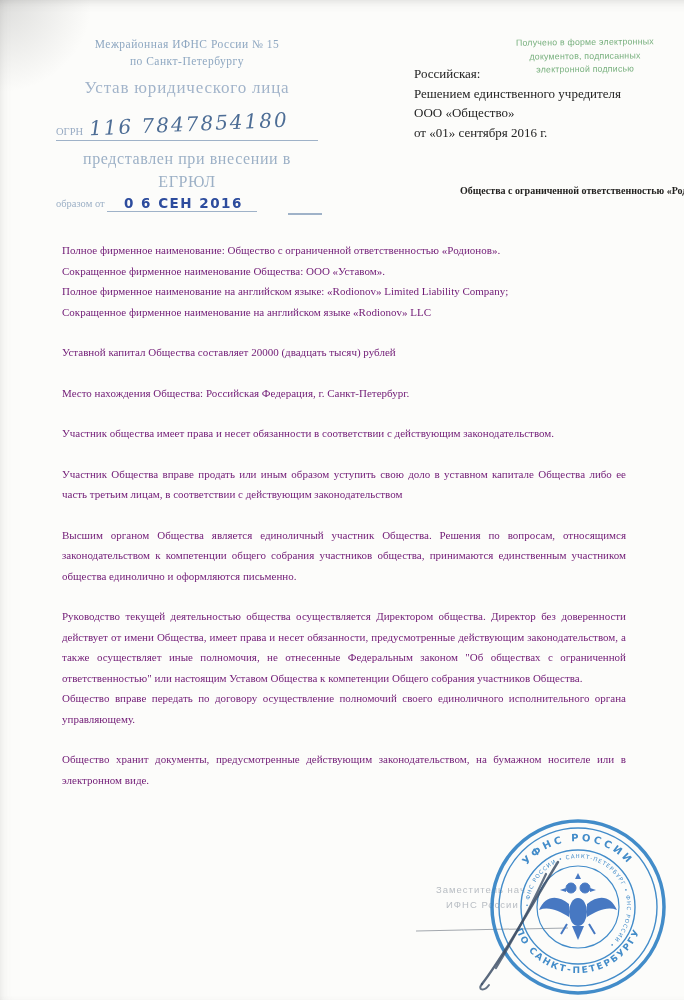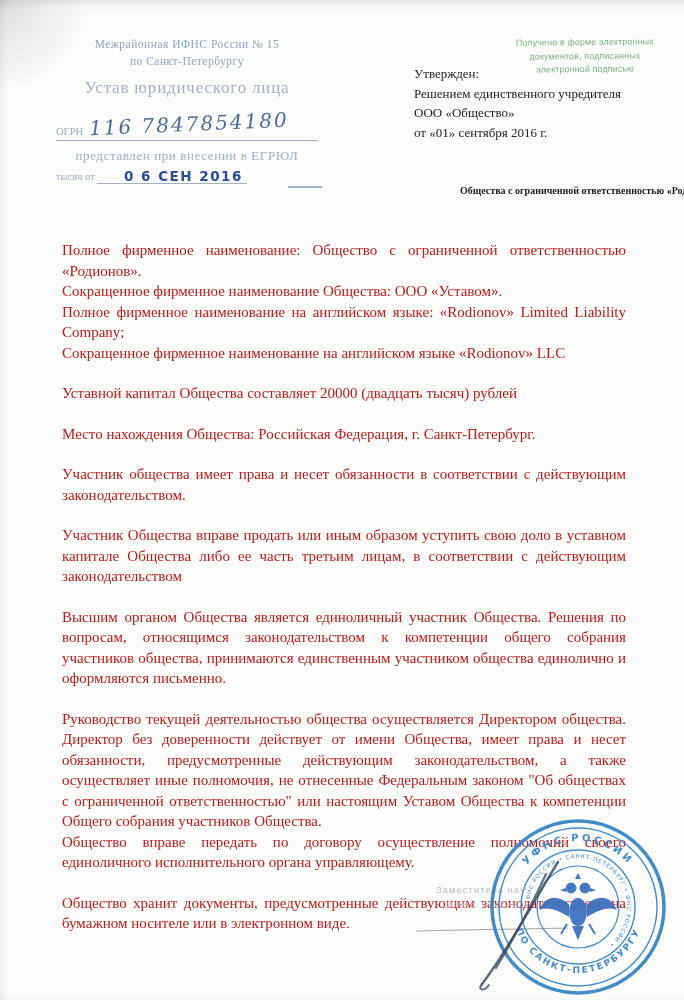--- a/index.html
+++ b/index.html
@@ -35,21 +35,21 @@
   .reg-stamp .doc-type{margin-top:7px;color:#a2b4ca;letter-spacing:.8px;font-size:17px;}
   .reg-stamp .ogrn-row{
     margin-top:9px;display:flex;align-items:flex-end;justify-content:flex-start;
     border-bottom:1px solid #9fb2c8;padding-bottom:1px;text-align:center;
   }
   .reg-stamp .ogrn-label{font-size:10.5px;color:#98abc3;margin-right:6px;}
   .reg-stamp .ogrn-value{
     font-family:"DejaVu Serif", serif;font-style:italic;font-size:20px;
     color:#4d6d95;transform:rotate(-2.5deg);letter-spacing:2px;white-space:nowrap;
   }
-  .reg-stamp .egrul{margin-top:6px;font-size:13px;color:#9cb0c6;letter-spacing:.6px;}
+  .reg-stamp .egrul{margin-top:6px;font-size:16px;color:#9cb0c6;letter-spacing:.6px;}
   .reg-stamp .record-row{
     position:relative;margin-top:3px;text-align:left;font-size:10.5px;color:#9cb0c6;
     height:22px;
   }
   .reg-stamp .record-label{display:inline-block;vertical-align:bottom;}
   .reg-stamp .record-line{
     display:inline-block;width:150px;border-bottom:1px solid #9fb2c8;height:14px;vertical-align:bottom;
   }
   .reg-stamp .date-stamp{
     position:absolute;left:68px;top:-2px;
@@ -77,21 +77,21 @@
   
   .doc-title{
     position:absolute;left:0;top:168px;width:100%;
     text-align:right;font-weight:bold;color:#232220;
     font-size:10px;line-height:1.5;
   }
 
   
   .doc-body{
     position:absolute;left:62px;top:240px;width:564px;
-    color:#b91c1c;font-size:15px;line-height:20.5px;
+    color:#701a75;font-size:11px;line-height:20.5px;
   }
   .block{margin-bottom:20px;}
   .bline{text-align:justify;}
 
   
   .seal{position:absolute;left:487px;top:816px;width:182px;height:182px;opacity:.93;}
   .seal svg{display:block;}
 
   
   .officer{
@@ -114,35 +114,35 @@
   <div class="reg-stamp">
     <div class="authority">Межрайонная ИФНС России № 15</div>
     <div class="authority">по Санкт-Петербургу</div>
     <div class="doc-type">Устав юридического лица</div>
     <div class="ogrn-row">
       <span class="ogrn-label">ОГРН</span>
       <span class="ogrn-value">116 7847854180</span>
     </div>
     <div class="egrul">представлен при внесении в ЕГРЮЛ</div>
     <div class="record-row">
-      <span class="record-label">тысяч от</span>
+      <span class="record-label">образом от</span>
       <span class="record-line"></span>
       <span class="date-stamp">0 6 СЕН 2016</span>
       <span class="record-tail"></span>
     </div>
   </div>
 
   <div class="e-stamp">
     <div>Получено в форме электронных</div>
     <div>документов, подписанных</div>
     <div>электронной подписью</div>
   </div>
 
   <div class="approval">
-    <div>Утвержден:</div>
+    <div>Российская:</div>
     <div>Решением единственного учредителя</div>
     <div>ООО «Общество»</div>
     <div>от «01» сентября 2016 г.</div>
   </div>
 
   <div class="doc-title">
     <div>Устав</div>
     <div>Общества с ограниченной ответственностью «Родионов»</div>
   </div>
 

